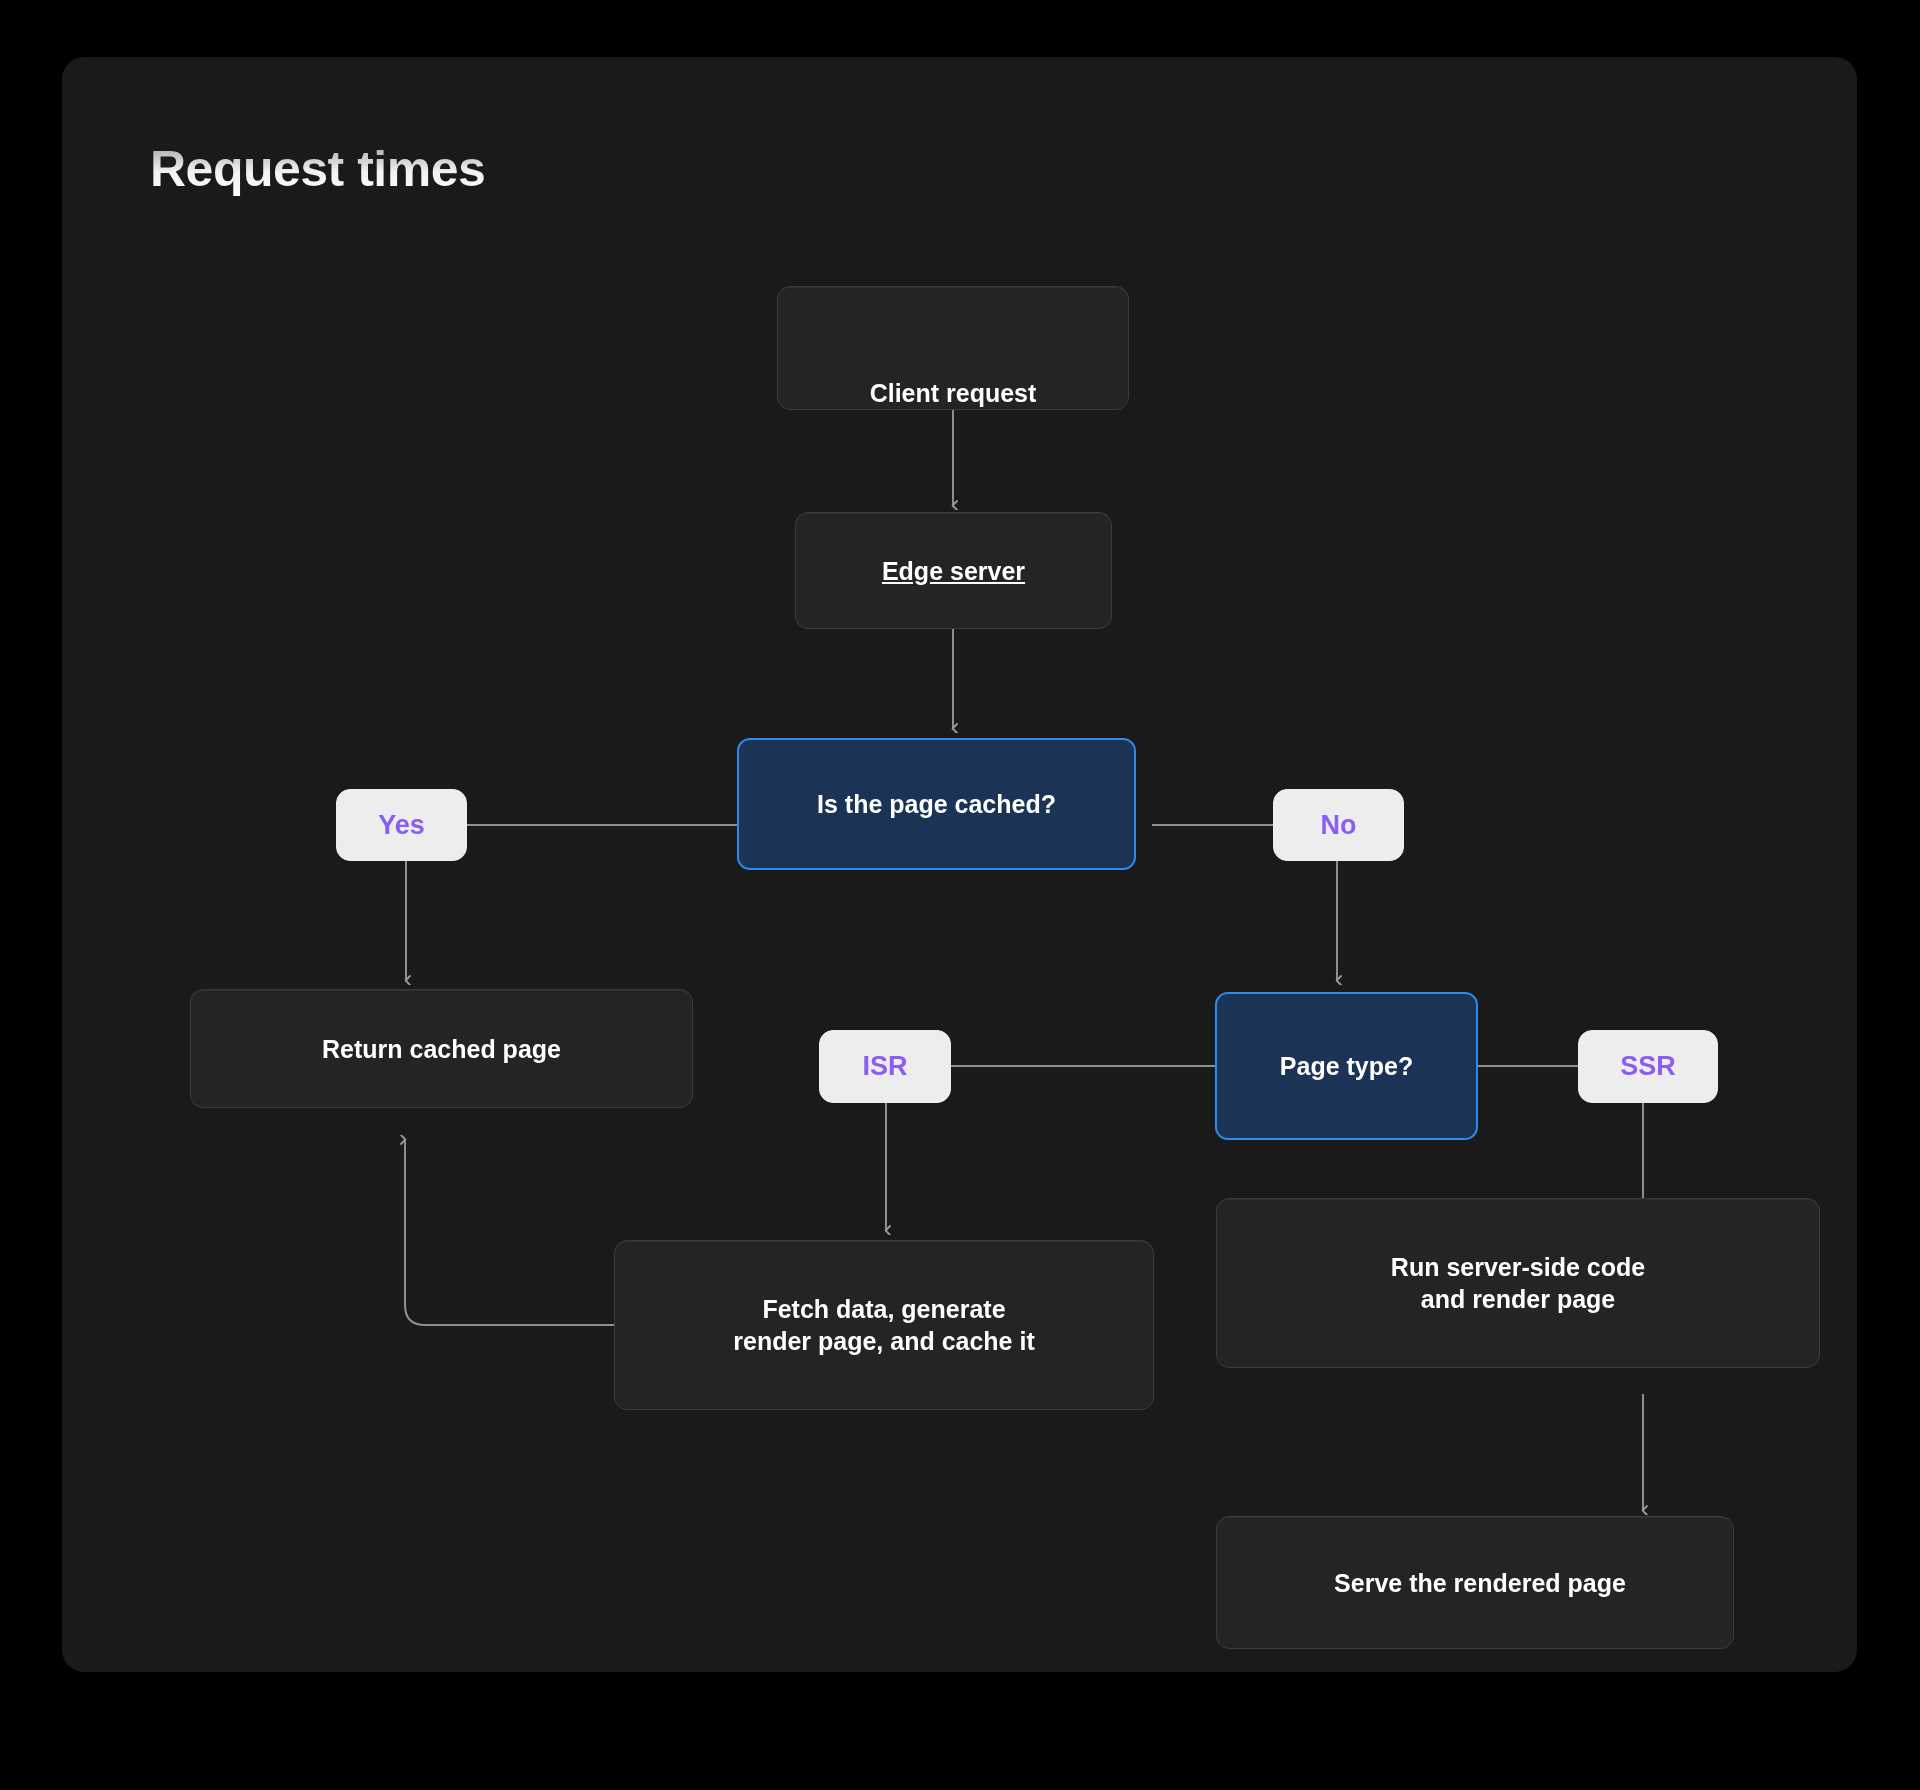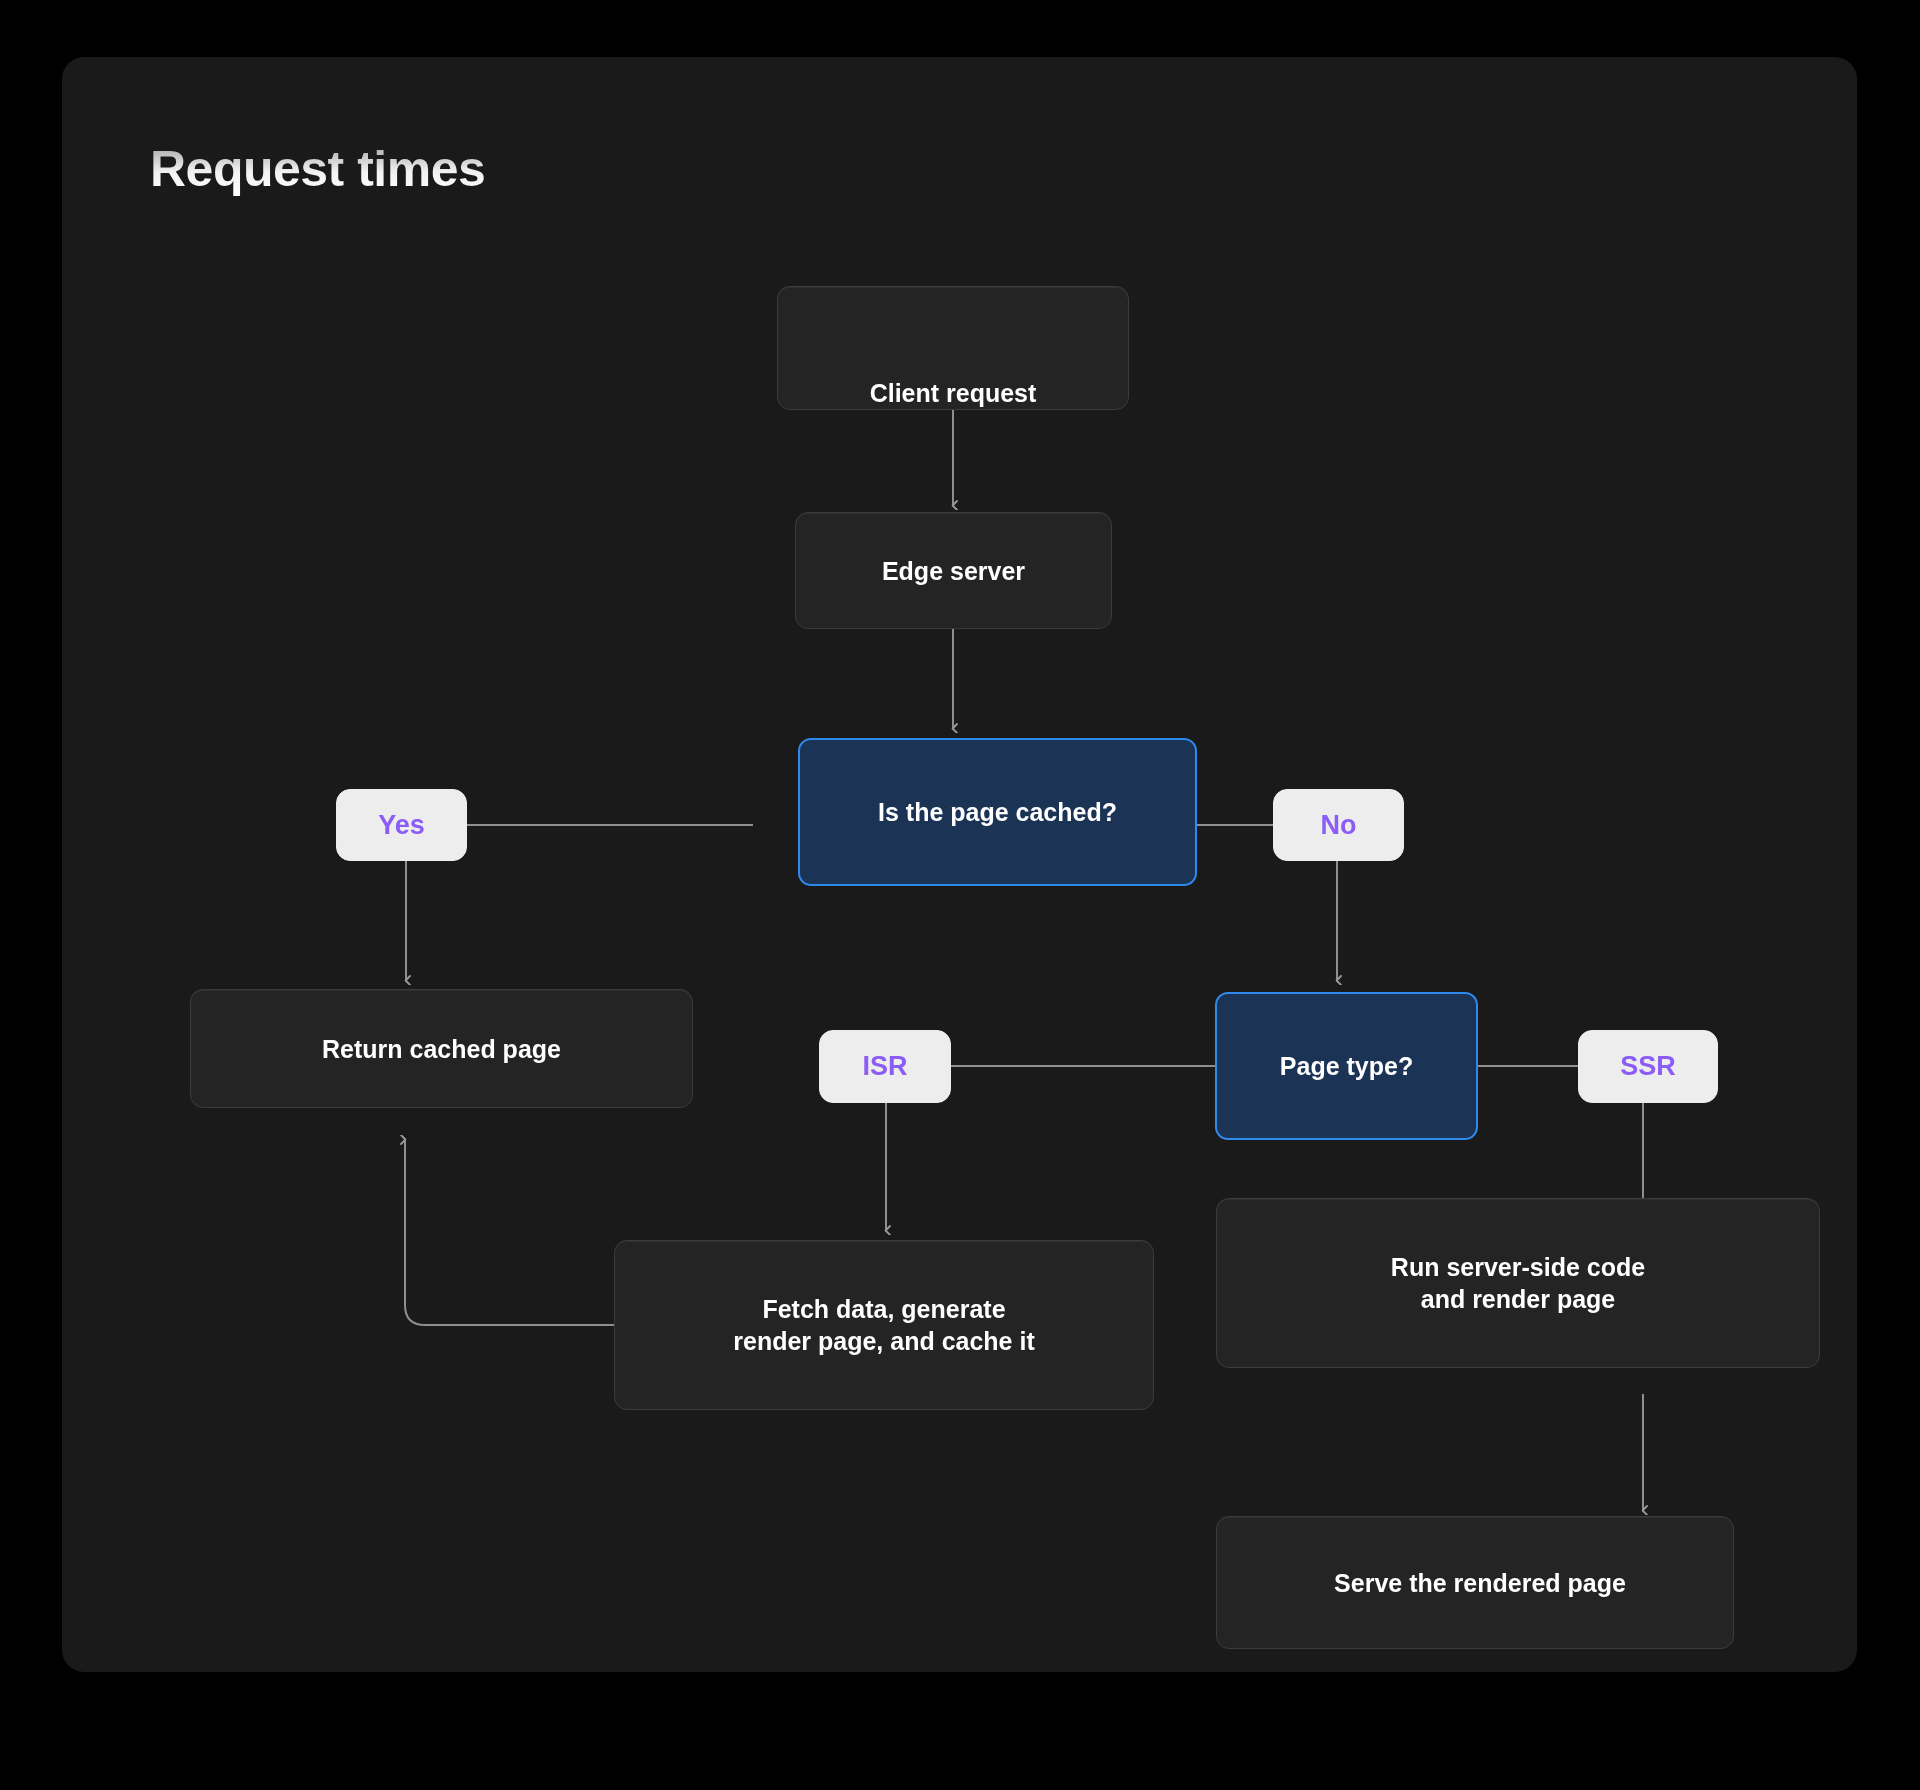--- a/index.html
+++ b/index.html
@@ -109,25 +109,25 @@
     <line x1="1643" y1="1394" x2="1643" y2="1510" marker-end="url(#arrowhead)"></line>
 
     <path d="M 614 1325 L 425 1325 Q 405 1325 405 1305 L 405 1140" marker-end="url(#arrowhead)"></path>
   </g>
 </svg>
 
 <div class="node dark" style="left:777px; top:286px; width:352px; height:124px;align-items:flex-end;">
   <span>Client request</span>
 </div>
 
-<div class="node dark" style="left:795px; top:512px; width:317px; height:117px;">
+<div class="node dark" style="left:795px; top:512px; width:317px; height:117px;text-decoration:underline;">
   <span>Edge server</span>
 </div>
 
-<div class="node accent" style="left:798px; top:738px; width:399px; height:148px;">
+<div class="node accent" style="left:737px; top:738px; width:399px; height:132px;">
   <span>Is the page cached?</span>
 </div>
 
 <div class="node pill" style="left:336px; top:789px; width:131px; height:72px;">
   <span>Yes</span>
 </div>
 
 <div class="node pill" style="left:1273px; top:789px; width:131px; height:72px;">
   <span>No</span>
 </div>

